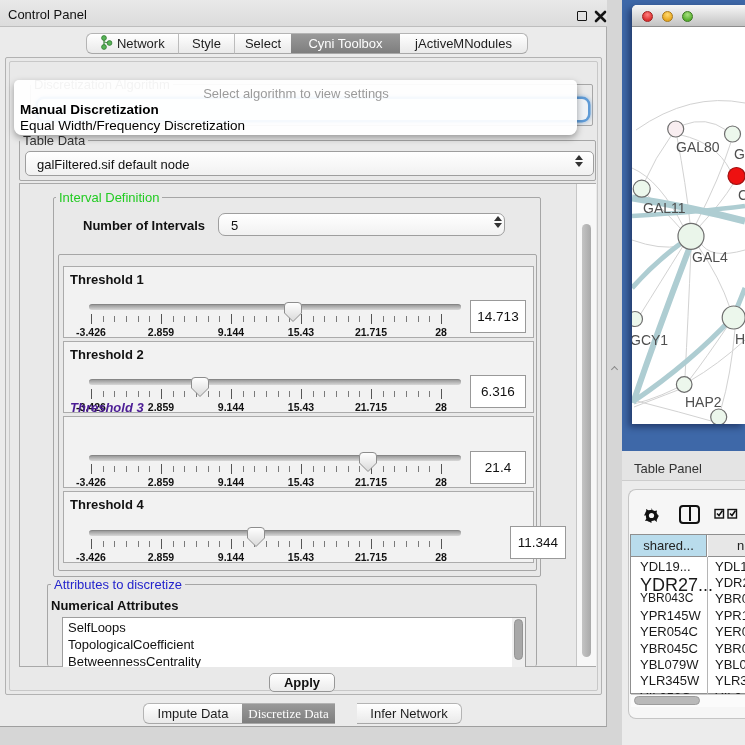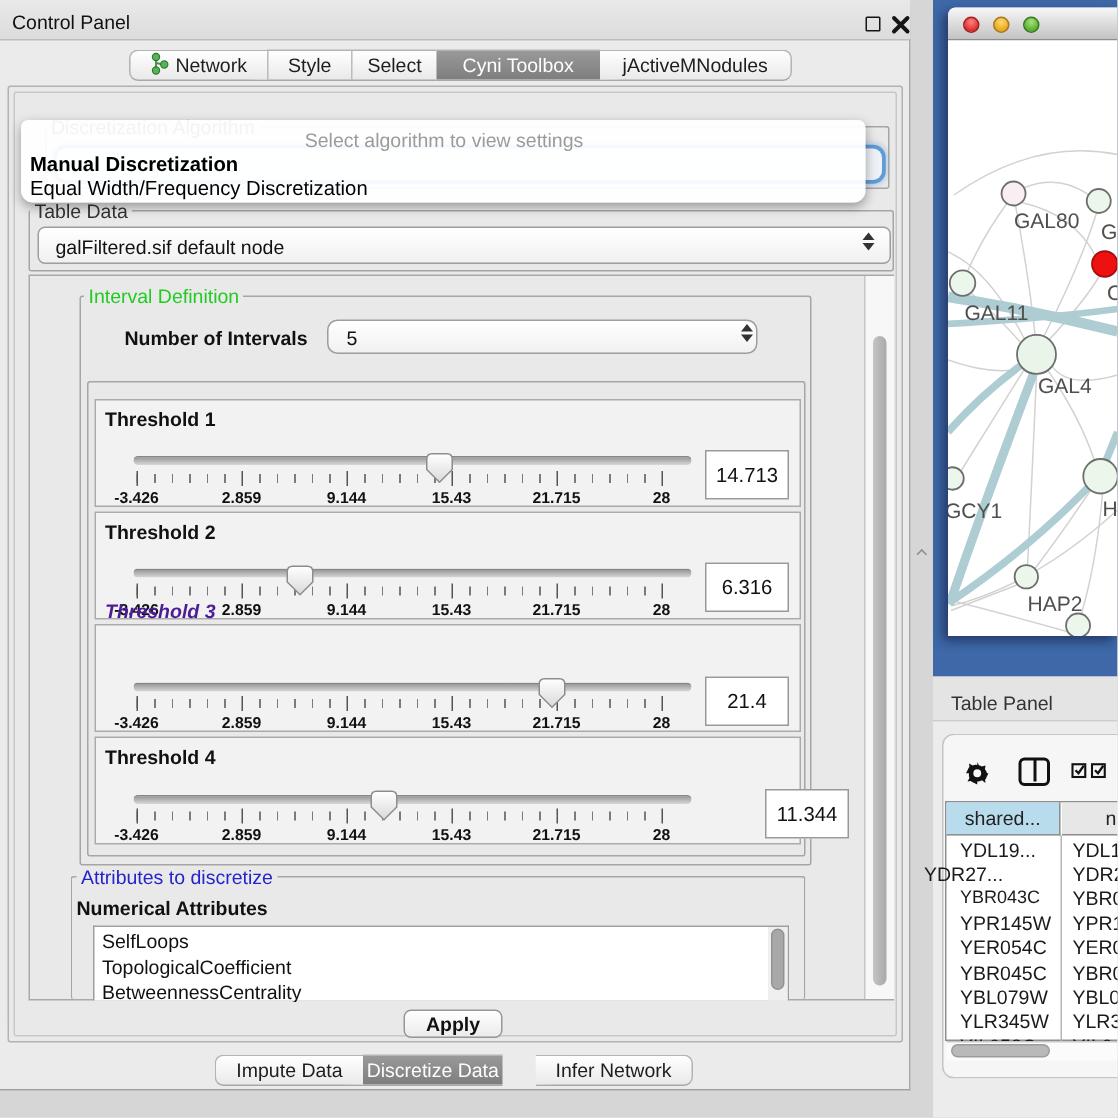--- a/index.html
+++ b/index.html
@@ -175,21 +175,21 @@
 <div class="abs bold" style="left:51px;top:598px;font-size:13px;color:#111;">Numerical Attributes</div>
 <div class="abs" style="left:62px;top:617px;width:464px;height:50px;background:#fff;border:1px solid #9e9e9e;border-bottom:none;"></div>
 <div class="abs" style="left:68px;top:620px;font-size:13px;color:#111;">SelfLoops</div>
 <div class="abs" style="left:68px;top:637px;font-size:13px;color:#111;">TopologicalCoefficient</div>
 <div class="abs" style="left:68px;top:654px;font-size:13px;color:#111;">BetweennessCentrality</div>
 <div class="abs" style="left:512px;top:618px;width:13px;height:49px;background:#efefef;"></div>
 <div class="abs" style="left:514px;top:619px;width:9px;height:41px;background:#a8a8a8;border-radius:4.5px;border:1px solid #939393;"></div>
 <div class="abs" style="left:20px;top:668px;width:556px;height:5px;background:#e9e9e9;"></div>
 <div class="abs" style="left:269px;top:672.5px;width:66px;height:19px;background:linear-gradient(#ffffff,#ebebeb);border:1px solid #979797;border-radius:5px;font-size:13px;font-weight:bold;color:#111;text-align:center;line-height:17px;">Apply</div>
 <div class="seg first" style="left:143px;top:703px;width:99px;">Impute Data</div>
-<div class="seg sel" style="left:242px;top:703px;width:93px;">Discretize Data</div>
+<div class="seg sel" style="left:242px;top:703px;width:93px;font-family:Liberation Serif, serif;">Discretize Data</div>
 <div class="seg last" style="left:357px;top:703px;width:105px;">Infer Network</div>
 <div class="abs" style="left:14px;top:80px;width:563px;height:55px;background:rgba(255,255,255,0.94);border-radius:5px 5px 8px 8px;box-shadow:0 3px 7px rgba(0,0,0,0.35);"></div>
 <div class="abs" style="left:296px;top:86px;transform:translateX(-50%);font-size:13px;color:#9b9b9b;">Select algorithm to view settings</div>
 <div class="abs bold" style="left:20px;top:102px;font-size:13.5px;color:#000;">Manual Discretization</div>
 <div class="abs" style="left:20px;top:118px;font-size:13.5px;color:#000;">Equal Width/Frequency Discretization</div>
 <div class="abs" style="left:612px;top:367px;width:5px;height:5px;border-top:1.5px solid #8a8a8a;border-left:1.5px solid #8a8a8a;transform:rotate(45deg);"></div>
 <div class="abs" style="left:622px;top:0;width:123px;height:451px;background:#3e68a8;"></div>
 <div class="abs" style="left:632px;top:5px;width:113px;height:419px;background:#fff;box-shadow:-3px 3px 7px rgba(0,0,30,0.45);border-radius:5px 0 0 0;"></div>
 <div class="abs" style="left:632px;top:5px;width:113px;height:22px;background:linear-gradient(#f7f7f7,#c3c3c3);border-bottom:1px solid #8e8e8e;border-radius:5px 0 0 0;"></div>
 <div class="abs" style="left:641.5px;top:11px;width:11px;height:11px;border-radius:50%;background:radial-gradient(circle at 50% 30%,#ff8080,#dc3030 70%);border:1px solid #a02020;"></div>
@@ -265,21 +265,21 @@
       <rect x="1" y="1.5" width="8.5" height="8.5" fill="none" stroke="#111" stroke-width="1.4"></rect>
       <path d="M3,5.5 L5,7.5 L8.5,2.5" fill="none" stroke="#111" stroke-width="1.5"></path>
     </svg>
 <div class="abs" style="left:630px;top:534px;width:115px;height:160px;background:#fff;border:1px solid #8f8f8f;border-right:none;"></div>
 <div class="abs" style="left:631px;top:535px;width:76px;height:22px;background:#b9dcec;border-right:1px solid #8f8f8f;border-bottom:1px solid #8f8f8f;font-size:13px;color:#222;text-align:center;line-height:22px;">shared...</div>
 <div class="abs" style="left:708px;top:535px;width:37px;height:22px;background:#e7e7e7;border-bottom:1px solid #8f8f8f;font-size:13px;color:#222;">
       <span style="position:absolute;left:29px;top:3px;">n</span>
     </div>
 <div class="abs" style="left:640px;top:558.5px;font-size:13px;color:#1a1a1a;">YDL19...</div>
 <div class="abs" style="left:715px;top:558.5px;font-size:13px;color:#1a1a1a;">YDL1</div>
-<div class="abs" style="left:616px;top:574.9px;font-size:13px;color:#1a1a1a;">YDR27...</div>
+<div class="abs" style="left:640px;top:574.9px;font-size:18px;color:#1a1a1a;">YDR27...</div>
 <div class="abs" style="left:715px;top:574.9px;font-size:13px;color:#1a1a1a;">YDR2</div>
 <div class="abs" style="left:640px;top:591.3px;font-size:12px;color:#1a1a1a;">YBR043C</div>
 <div class="abs" style="left:715px;top:591.3px;font-size:13px;color:#1a1a1a;">YBR0</div>
 <div class="abs" style="left:640px;top:607.6999999999999px;font-size:13px;color:#1a1a1a;">YPR145W</div>
 <div class="abs" style="left:715px;top:607.6999999999999px;font-size:13px;color:#1a1a1a;">YPR1</div>
 <div class="abs" style="left:640px;top:624.0999999999999px;font-size:13px;color:#1a1a1a;">YER054C</div>
 <div class="abs" style="left:715px;top:624.0999999999999px;font-size:13px;color:#1a1a1a;">YER0</div>
 <div class="abs" style="left:640px;top:640.4999999999999px;font-size:13px;color:#1a1a1a;">YBR045C</div>
 <div class="abs" style="left:715px;top:640.4999999999999px;font-size:13px;color:#1a1a1a;">YBR0</div>
 <div class="abs" style="left:640px;top:656.8999999999999px;font-size:13px;color:#1a1a1a;">YBL079W</div>

